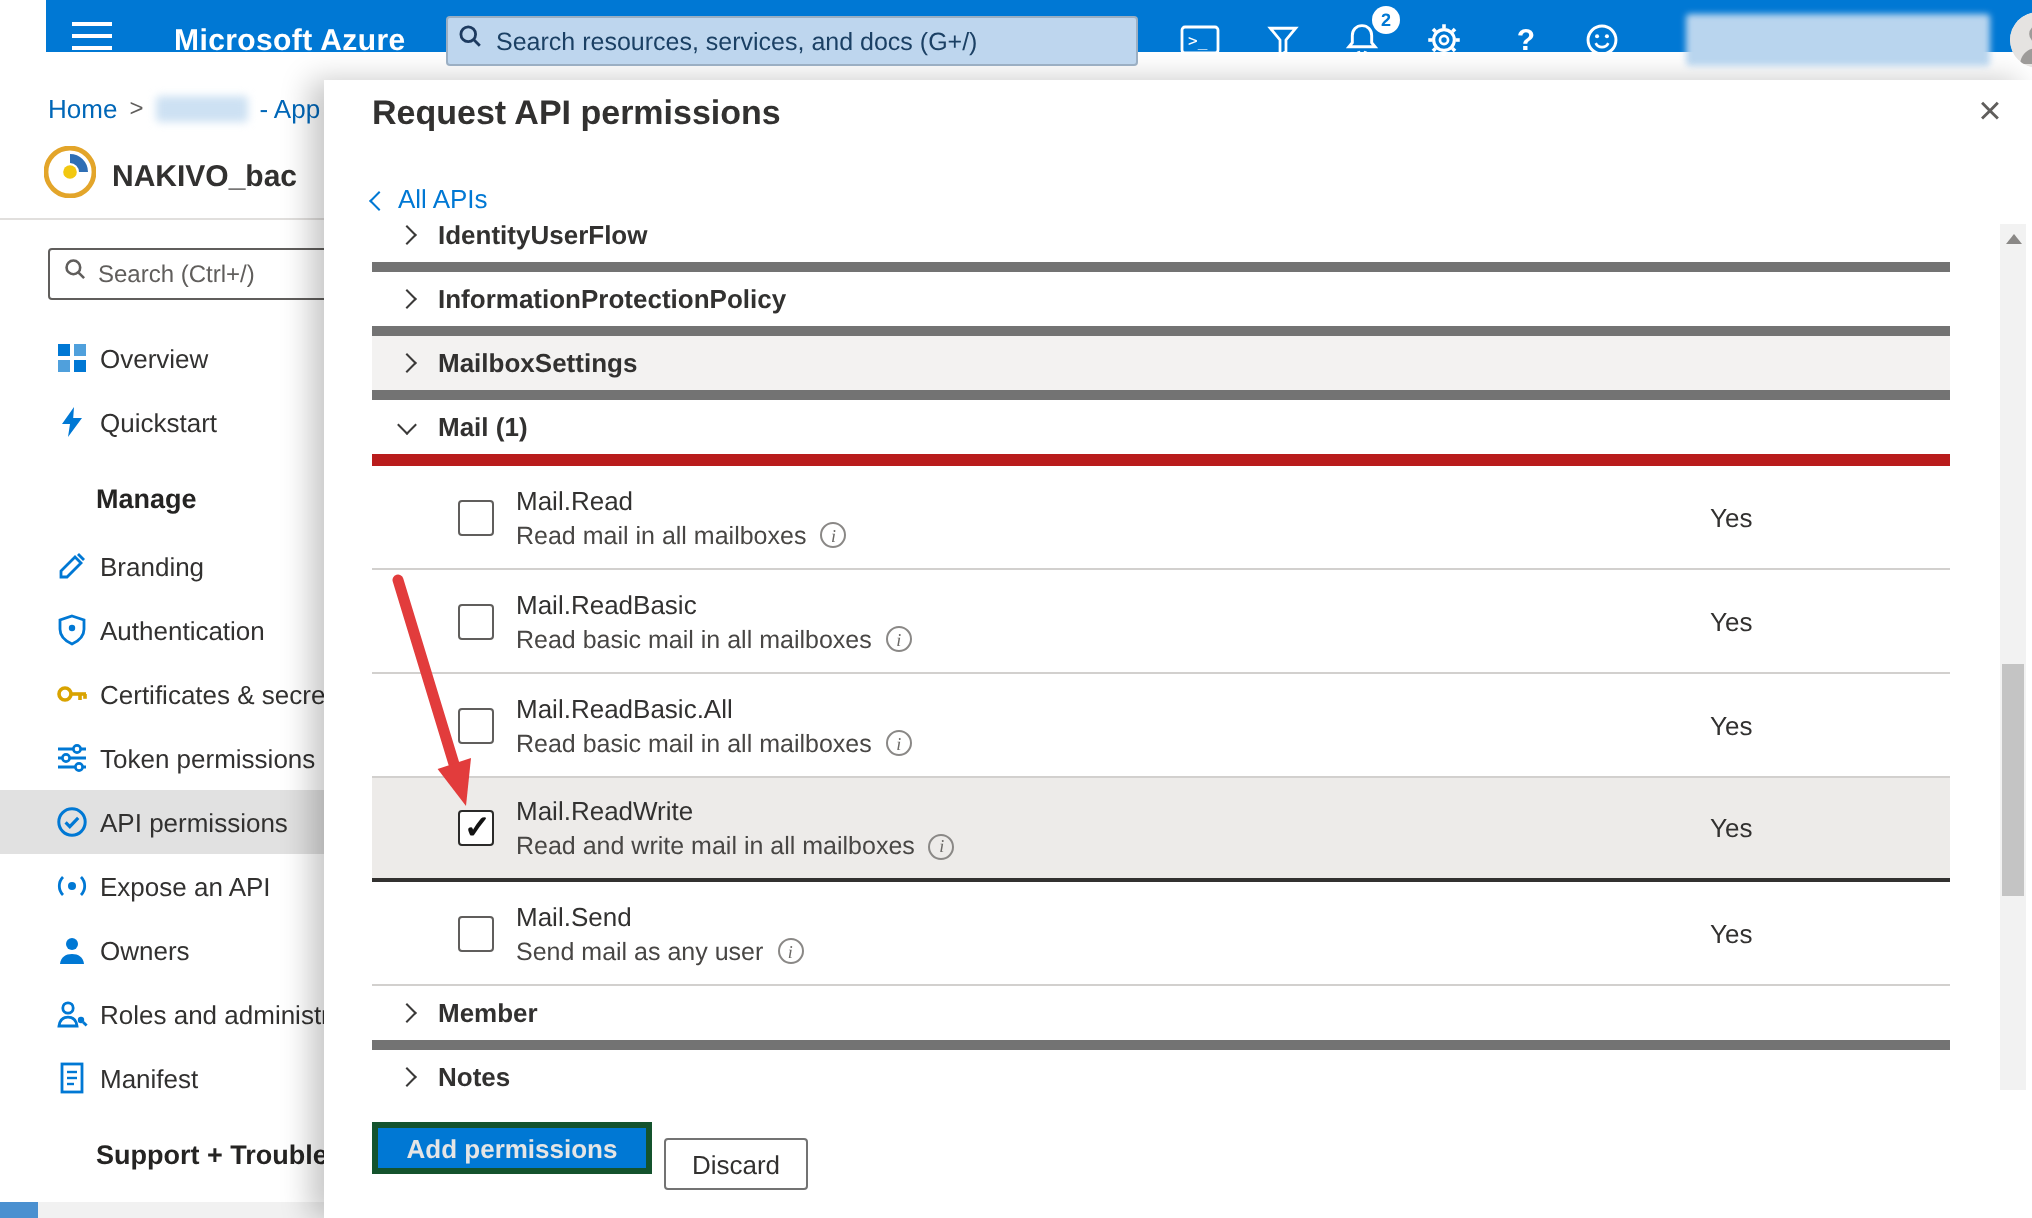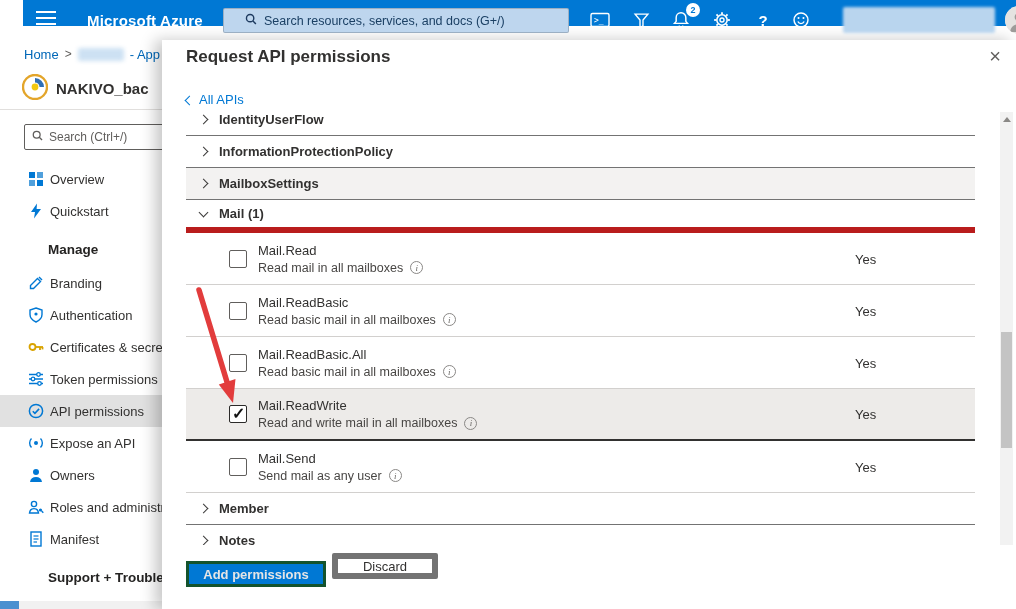--- a/index.html
+++ b/index.html
@@ -4,21 +4,21 @@
 <style>
   * { box-sizing: border-box; margin: 0; padding: 0; }
   body { font-family: "Liberation Sans", sans-serif; background: #fff; }
   .page { position: relative; width: 1016px; height: 609px; overflow: hidden; background: #fff; }
 
   
   .topbar { position: absolute; top: 0; left: 0; width: 100%; height: 26px; background: #0078d4; color: #fff; z-index: 10; margin-left: 23px; }
   .hamburger { position: absolute; left: 13px; top: 11px; width: 20px; height: 16px; cursor: pointer; }
   .hamburger i { display: block; height: 2px; background: #fff; margin-bottom: 4px; }
   .brand { position: absolute; left: 64px; top: 12px; font-size: 15px; font-weight: bold; letter-spacing: .2px; cursor: pointer; white-space: nowrap; }
-  .global-search { position: absolute; left: 200px; top: 8px; width: 346px; height: 25px; background: #bed6ee; border: 1px solid rgba(0,0,0,.18); border-radius: 2px; display: flex; align-items: center; padding: 0 20px; gap: 6px; }
+  .global-search { position: absolute; left: 200px; top: 8px; width: 346px; height: 25px; background: #bed6ee; border: 1px solid rgba(0,0,0,.18); border-radius: 2px; display: flex; align-items: center; padding: 0 4px; gap: 6px; }
   .global-search input { flex: 1; border: 0; background: transparent; outline: none; font-size: 12.5px; color: #12365c; font-family: inherit; }
   .global-search input::placeholder { color: #1b4064; opacity: 1; }
   .tb-icon { position: absolute; top: 8px; width: 26px; height: 24px; display: flex; align-items: center; justify-content: center; cursor: pointer; color: #fff; }
   .badge { position: absolute; top: -5px; right: -6px; width: 14px; height: 14px; border-radius: 50%; background: #fff; color: #0078d4; font-size: 9px; font-weight: bold; display: flex; align-items: center; justify-content: center; }
   .help-glyph { font-size: 15px; font-weight: bold; }
   .redacted-account { position: absolute; left: 820px; top: 7px; width: 152px; height: 26px; background: #b9d5ee; border-radius: 2px; filter: blur(1.5px); cursor: pointer; }
   .avatar { position: absolute; left: 982px; top: 6px; width: 28px; height: 28px; border-radius: 50%; background: #edebe9; overflow: hidden; cursor: pointer; }
 
   
   .crumbbar { position: absolute; top: 40px; left: 0; width: 400px; height: 28px; background: #fff; display: flex; align-items: center; padding-left: 24px; gap: 6px; font-size: 13px; }
@@ -44,21 +44,21 @@
   
   .panel { position: absolute; top: 40px; left: 162px; right: 0; bottom: 0; background: #fff; z-index: 5; box-shadow: -7px 0 14px rgba(0,0,0,.22); }
   .panel-title { position: absolute; left: 24px; top: 7px; font-size: 17px; font-weight: 600; color: #323130; }
   .close-btn { position: absolute; right: 9px; top: 4px; width: 24px; height: 24px; font-size: 20px; color: #605e5c; display: flex; align-items: center; justify-content: center; cursor: pointer; }
   .back-link { position: absolute; left: 24px; top: 52px; display: flex; align-items: center; gap: 6px; color: #0078d4; font-size: 13px; cursor: pointer; }
   .chev-l { width: 7px; height: 7px; border-left: 1.6px solid #0078d4; border-top: 1.6px solid #0078d4; transform: rotate(-45deg); margin-top: 1px; }
   .chev-r { width: 7px; height: 7px; border-right: 1.4px solid #3b3a39; border-top: 1.4px solid #3b3a39; transform: rotate(45deg); flex: none; }
   .chev-d { width: 7px; height: 7px; border-right: 1.4px solid #3b3a39; border-bottom: 1.4px solid #3b3a39; transform: rotate(45deg); margin-top: -3px; flex: none; }
 
   .perm-list { position: absolute; left: 24px; top: 64px; width: 789px; height: 441px; overflow: hidden; }
-  .group-row { position: relative; height: 32px; display: flex; align-items: center; gap: 12px; padding-left: 14px; border-bottom: 1px solid #737373; font-size: 13px; font-weight: 600; color: #323130; cursor: pointer; }
+  .group-row { position: relative; height: 32px; display: flex; align-items: center; gap: 12px; padding-left: 14px; border-bottom: 5px solid #737373; font-size: 13px; font-weight: 600; color: #323130; cursor: pointer; }
   .group-row.shaded { background: #f3f2f1; }
   .group-row.expanded { height: 33px; font-weight: bold; border-bottom: 6px solid #b91c1c; }
   .perm-row { position: relative; height: 52px; display: flex; align-items: center; padding-left: 43px; border-bottom: 1px solid #d2d0ce; }
   .perm-row.selected { background: #edebe9; border-bottom: 2px solid #323130; }
   .cbx { width: 18px; height: 18px; border: 1px solid #605e5c; border-radius: 2px; background: #fff; flex: none; position: relative; cursor: pointer; }
   .cbx.checked { border-color: #2b2a29; }
   .cbx.checked::after { content: "✓"; position: absolute; left: 2px; top: -2px; font-size: 16px; font-weight: bold; color: #121212; }
   .perm-text { margin-left: 11px; display: flex; flex-direction: column; gap: 3px; }
   .perm-name { font-size: 13px; color: #323130; }
   .perm-desc { font-size: 12.5px; color: #484644; display: flex; align-items: center; gap: 7px; }
@@ -68,21 +68,21 @@
 
   .vscroll { position: absolute; right: 3px; top: 72px; width: 13px; height: 462px; background: #f2f2f2; cursor: pointer; }
   .vs-arrow { position: absolute; left: 0; width: 13px; height: 14px; display: flex; align-items: center; justify-content: center; cursor: pointer; }
   .vs-arrow.up { top: 0; } .vs-arrow.down { bottom: 0; }
   .tri-up { width: 0; height: 0; border-left: 4px solid transparent; border-right: 4px solid transparent; border-bottom: 5px solid #8a8886; }
   .tri-down { width: 0; height: 0; border-left: 4px solid transparent; border-right: 4px solid transparent; border-top: 5px solid #8a8886; }
   .vs-thumb { position: absolute; left: 1px; top: 220px; width: 11px; height: 116px; background: #c4c4c4; cursor: pointer; }
 
   .panel-footer { position: absolute; left: 0; right: 0; bottom: 0; height: 64px; background: #fff; }
   .btn-primary { position: absolute; left: 24px; top: 16px; width: 140px; height: 26px; background: #0078d4; border: 3px solid #14532d; color: #e5e5e5; font-size: 13px; font-weight: 600; border-radius: 0; cursor: pointer; font-family: inherit; }
-  .btn-secondary { position: absolute; left: 170px; top: 8px; width: 106px; height: 26px; background: #fff; border: 6px solid #737373; color: #323130; font-size: 13px; border-radius: 2px; cursor: pointer; font-family: inherit; }
+  .btn-secondary { position: absolute; left: 170px; top: 24px; width: 72px; height: 26px; background: #fff; border: 1px solid #737373; color: #323130; font-size: 13px; border-radius: 2px; cursor: pointer; font-family: inherit; }
 
   .arrow-overlay { position: absolute; inset: 0; z-index: 20; pointer-events: none; }
 </style>
 </head>
 <body>
 
 <div class="page">
 
   <header class="topbar">
     <div class="hamburger">

